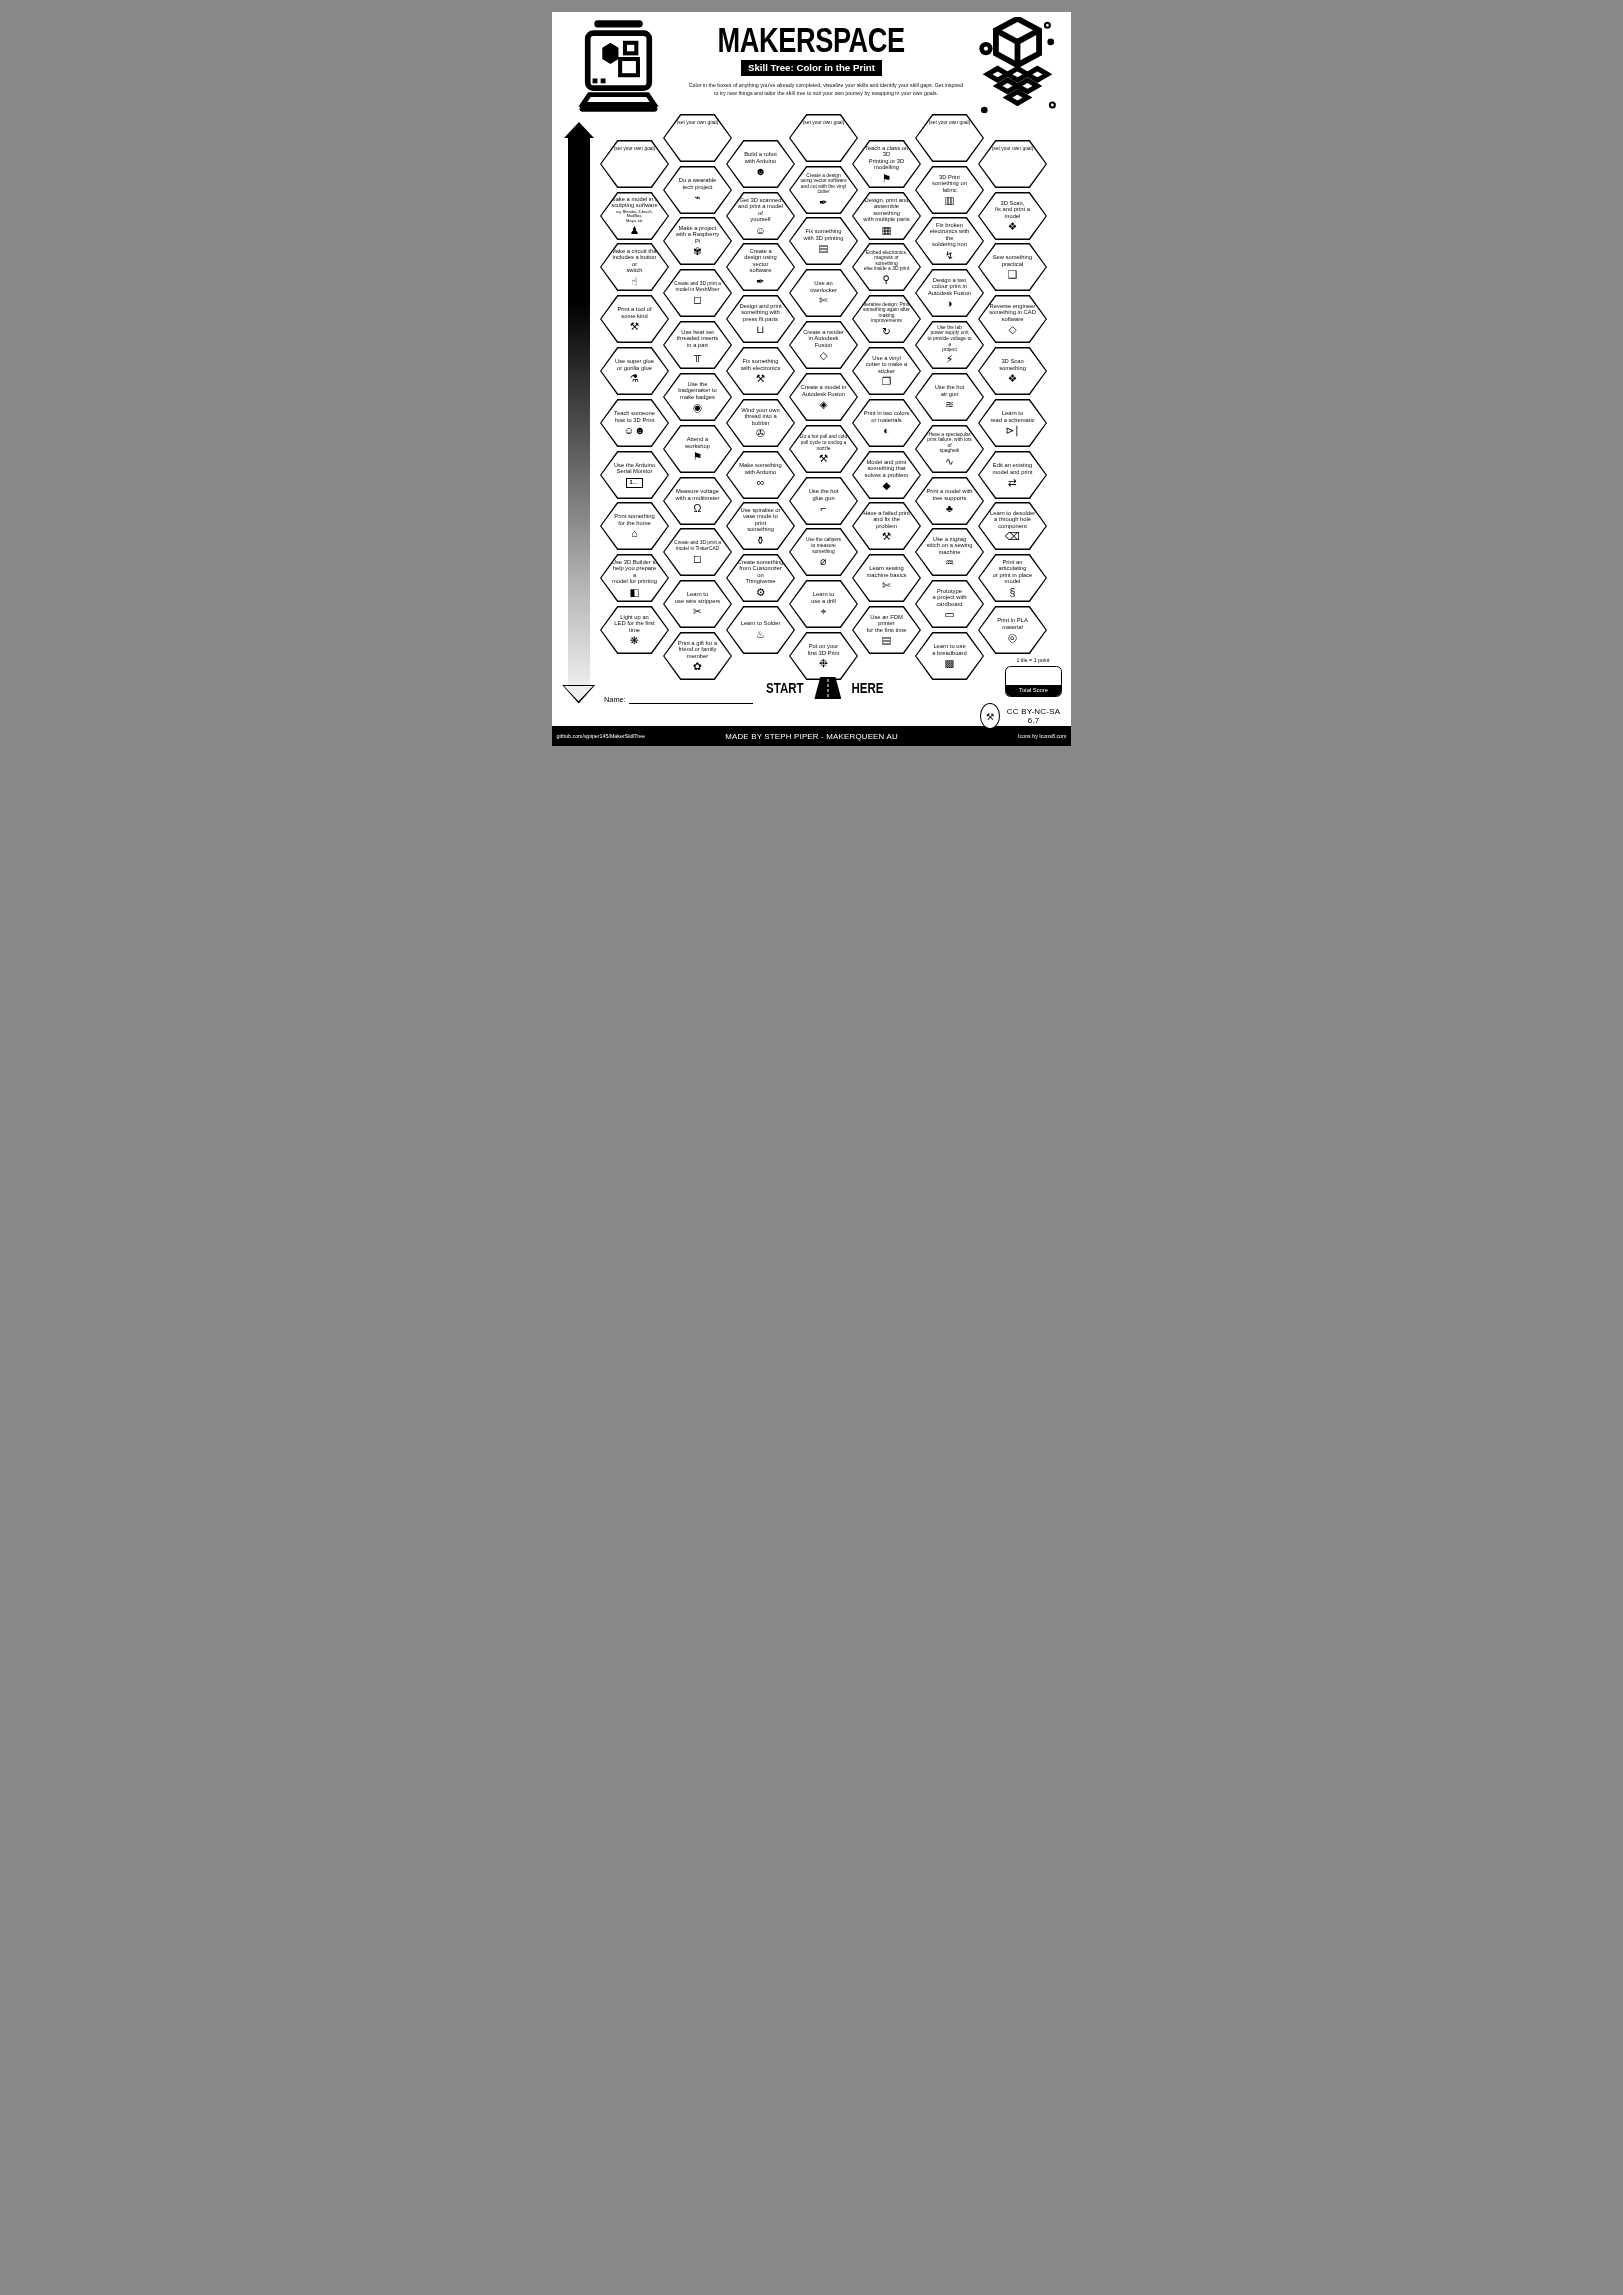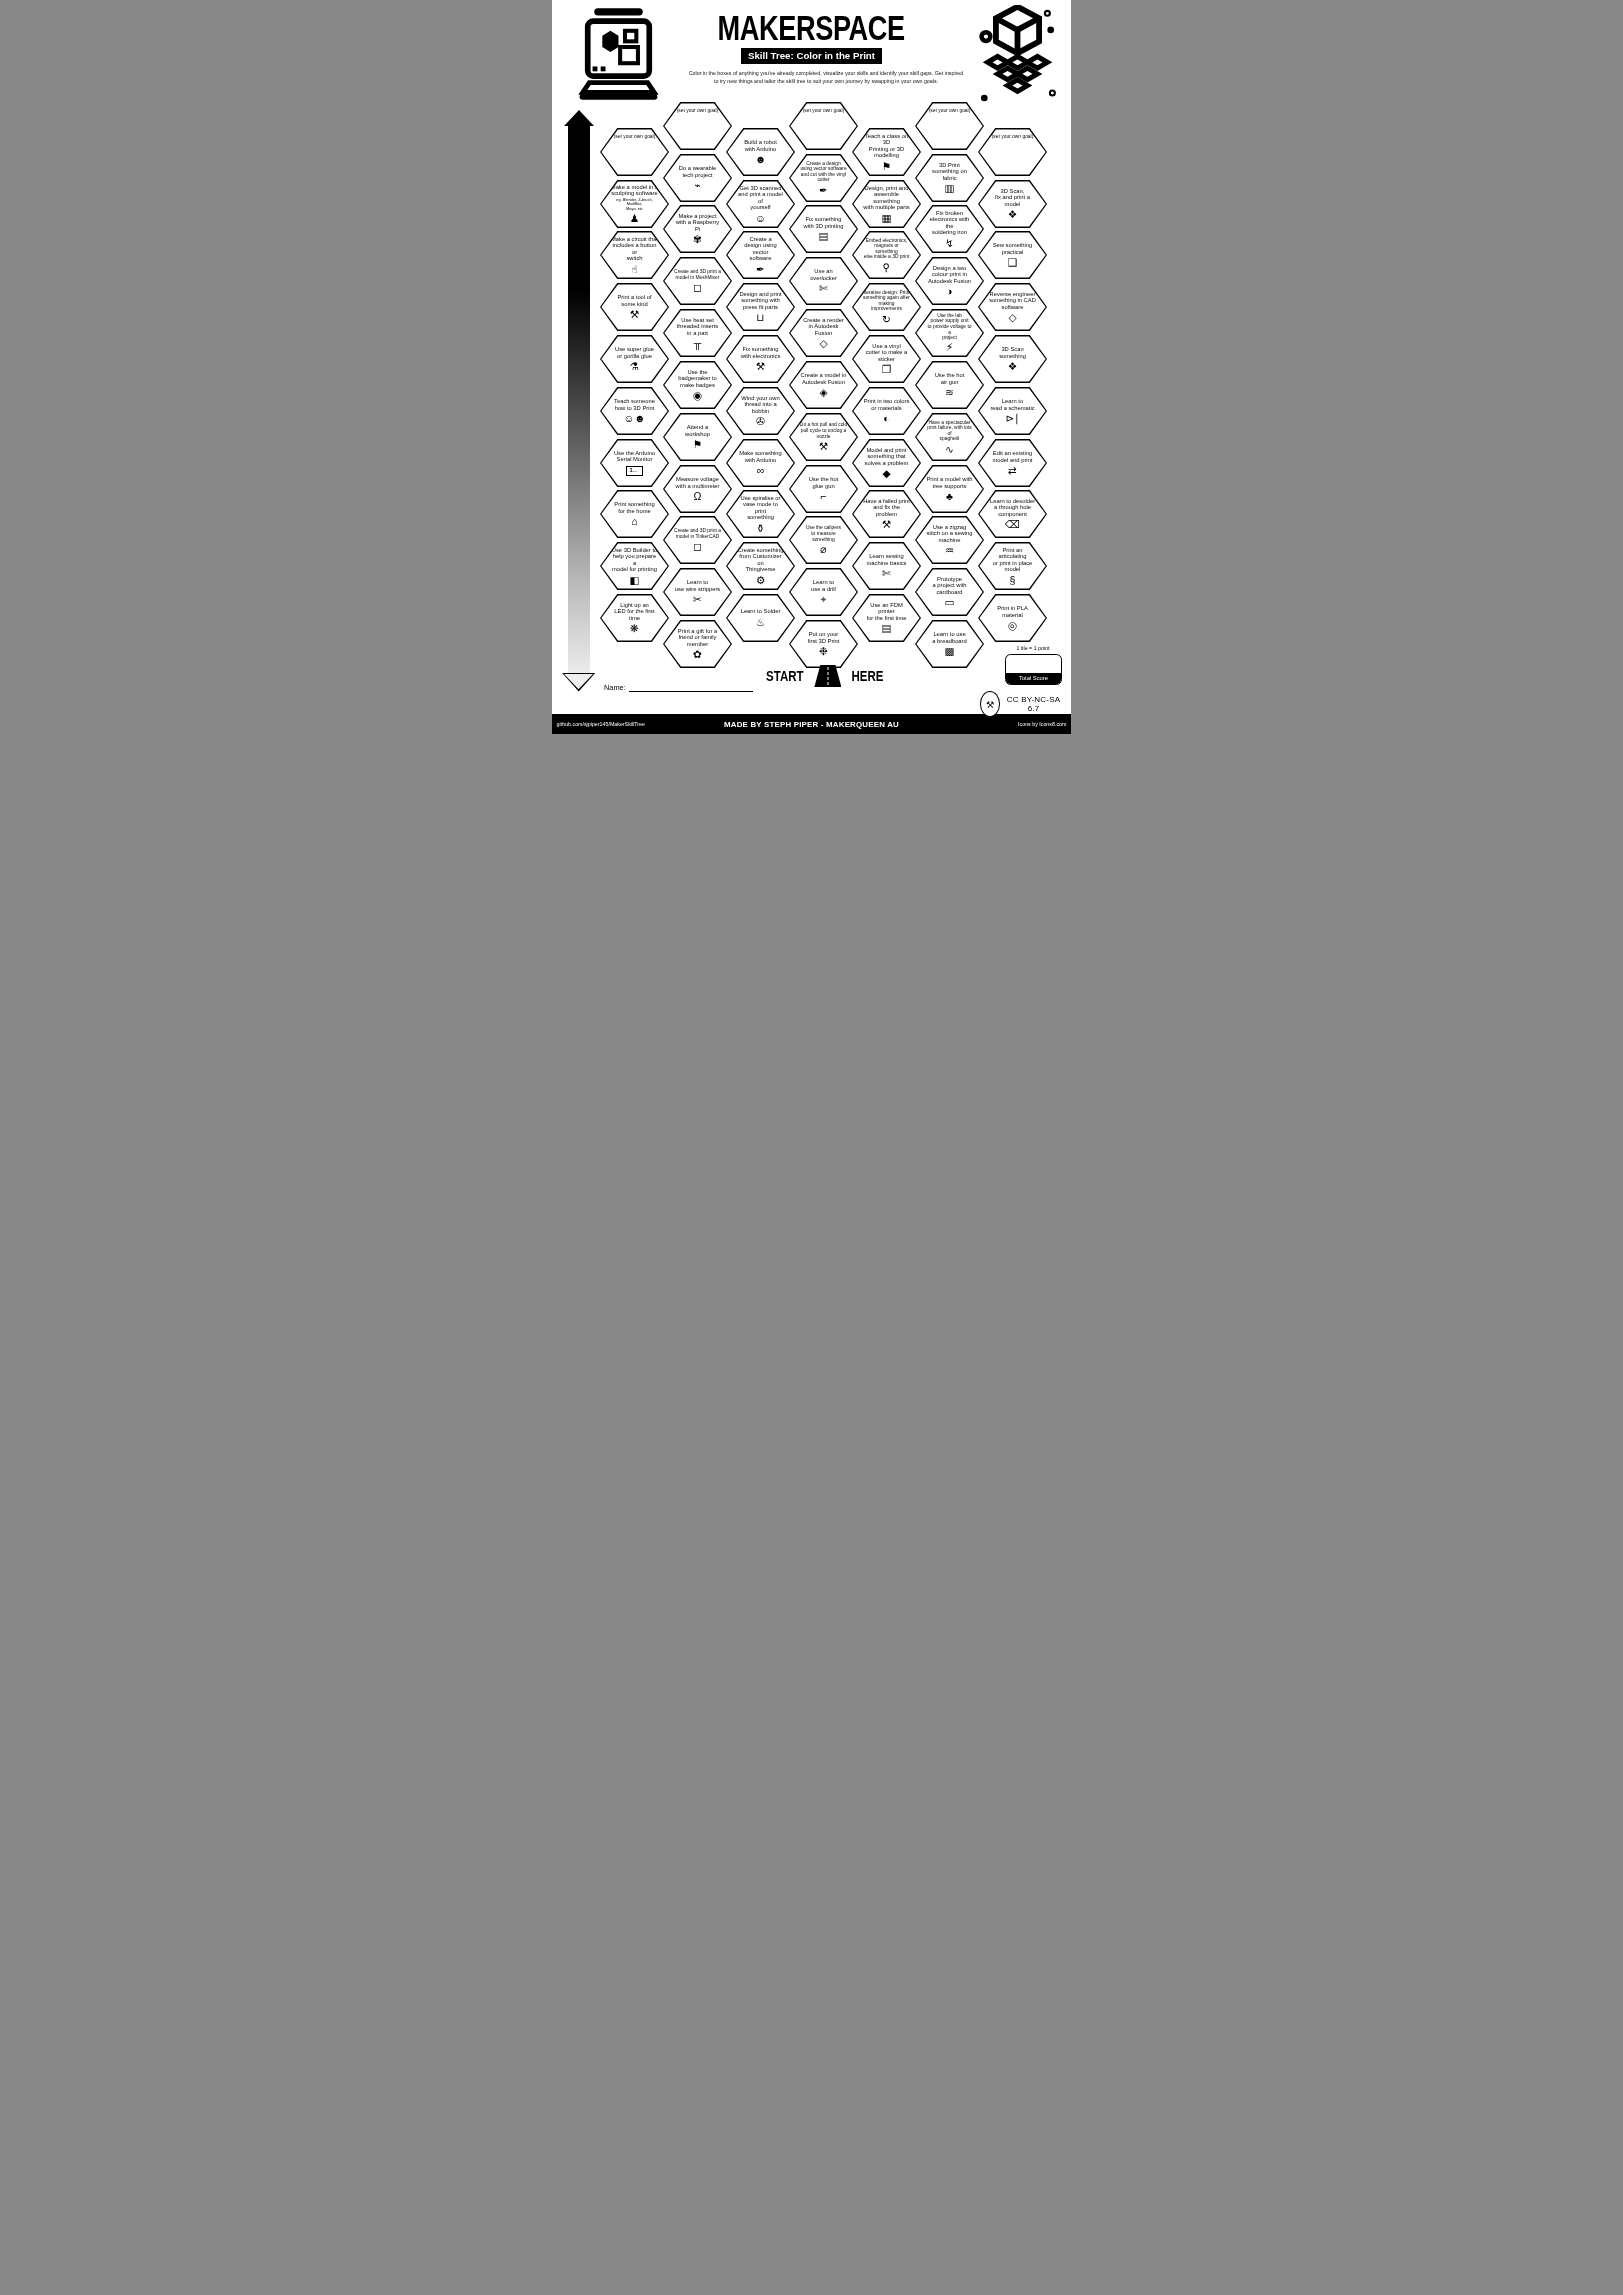--- a/index.html
+++ b/index.html
@@ -1,20 +1,20 @@
 <!DOCTYPE html>
 <html style="font-size:7.4px"><head>
 <meta charset="utf-8">
 <style>
   * { margin:0; padding:0; box-sizing:border-box; }
   html,body { background:#888; }
   body { font-family:"Liberation Sans","DejaVu Sans",sans-serif; }
   #page {
     position:relative; width:519px; height:734px; background:#fff;
-    margin:0 auto; overflow:hidden; color:#000;
+    margin:12px auto; overflow:hidden; color:#000;
   }
   
   #title-wrap { position:absolute; left:0; top:8.3px; width:100%; text-align:center; }
   #page-title {
     display:inline-block; font-size:34px; font-weight:bold; letter-spacing:-0.5px;
     transform:scaleX(.80) scaleY(1.05); transform-origin:center; white-space:nowrap;
   }
   #subtitle {
     display:inline-block; background:#000; color:#fff; font-weight:bold;
     font-size:9.7px; padding:1.9px 7.4px 2.8px; margin-top:0.9px;
@@ -110,21 +110,21 @@
     border:1.2px solid #000; border-radius:50%; z-index:3;
     display:flex; align-items:center; justify-content:center; font-size:9.3px;
   }
   #license { position:absolute; left:453px; top:695px; width:57px; text-align:center; font-size:8px; letter-spacing:0.2px; }
   
   #footer-bar {
     position:absolute; left:0; bottom:0; width:100%; height:20px; background:#000;
     display:flex; align-items:center; color:#fff;
   }
   #footer-left { position:absolute; left:4.6px; font-size:5.3px; }
-  #footer-center { position:absolute; left:0; width:100%; text-align:center; font-size:7.9px; letter-spacing:0.2px;font-weight:bold; }
+  #footer-center { position:absolute; left:0; width:100%; text-align:center; font-size:7.9px; letter-spacing:0.2px; }
   #footer-right { position:absolute; right:4.6px; font-size:5.3px; }
 </style>
 </head>
 <body>
 
 <div id="page">
 
   <svg id="printer-logo" width="81" height="95" viewBox="0 0 100 116">
     <rect x="20" y="2" width="60" height="9" rx="4.5" fill="#000"></rect>
     <rect x="12" y="18" width="76" height="68" rx="7" fill="none" stroke="#000" stroke-width="7"></rect>

